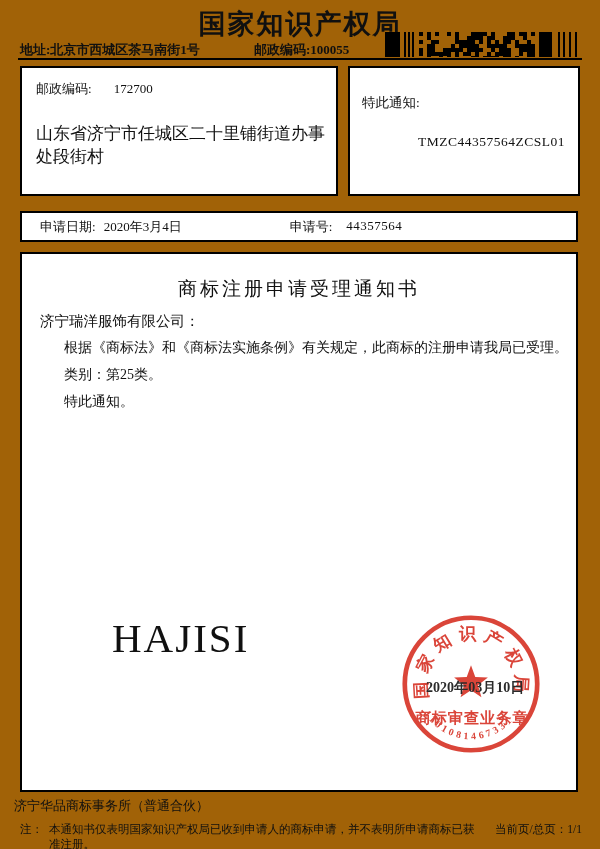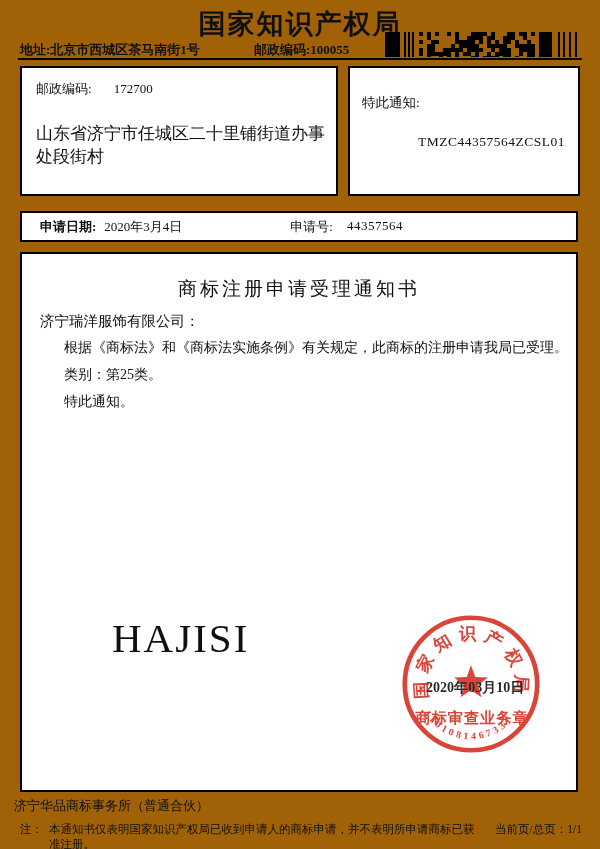--- a/index.html
+++ b/index.html
@@ -20,21 +20,21 @@
   .recipient-box{top:66px;left:20px;width:318px;height:130px;}
   .dispatch-box{top:66px;left:348px;width:232px;height:130px;}
   .rec-line1{top:12px;left:14px;font-size:13px;}
   .rec-line1 .val{margin-left:22px;}
   .rec-line2{top:54px;left:14px;font-size:17px;}
   .rec-line3{top:99px;left:14px;font-size:13px;}
   .disp-label{top:26px;left:12px;font-size:13.5px;}
   .disp-value{top:66px;left:38px;font-size:13.5px;letter-spacing:.5px;margin-left:30px;}
   .application-box{top:211px;left:20px;width:558px;height:31px;display:flex;align-items:center;}
   .app-inner{display:flex;width:100%;font-size:13px;}
-  .app-date-label{margin-left:18px;font-weight:bold;}
+  .app-date-label{margin-left:18px;}
   .app-date-value{margin-left:8px;}
   .app-no-label{margin-left:108px;text-align:center;}
   .app-no-value{margin-left:14px;letter-spacing:.5px;}
   
   .main-box{top:252px;left:20px;width:558px;height:540px;border:2.5px solid #000;}
   .notice-title{top:22px;left:0;width:100%;text-align:center;font-size:19px;letter-spacing:3px;}
   .salutation{top:58px;left:18px;font-size:14.5px;}
   .body-line1{top:85px;left:42px;font-size:14px;white-space:nowrap;}
   .body-line2{top:112px;left:42px;font-size:14px;}
   .body-line3{top:139px;left:42px;font-size:14px;}

